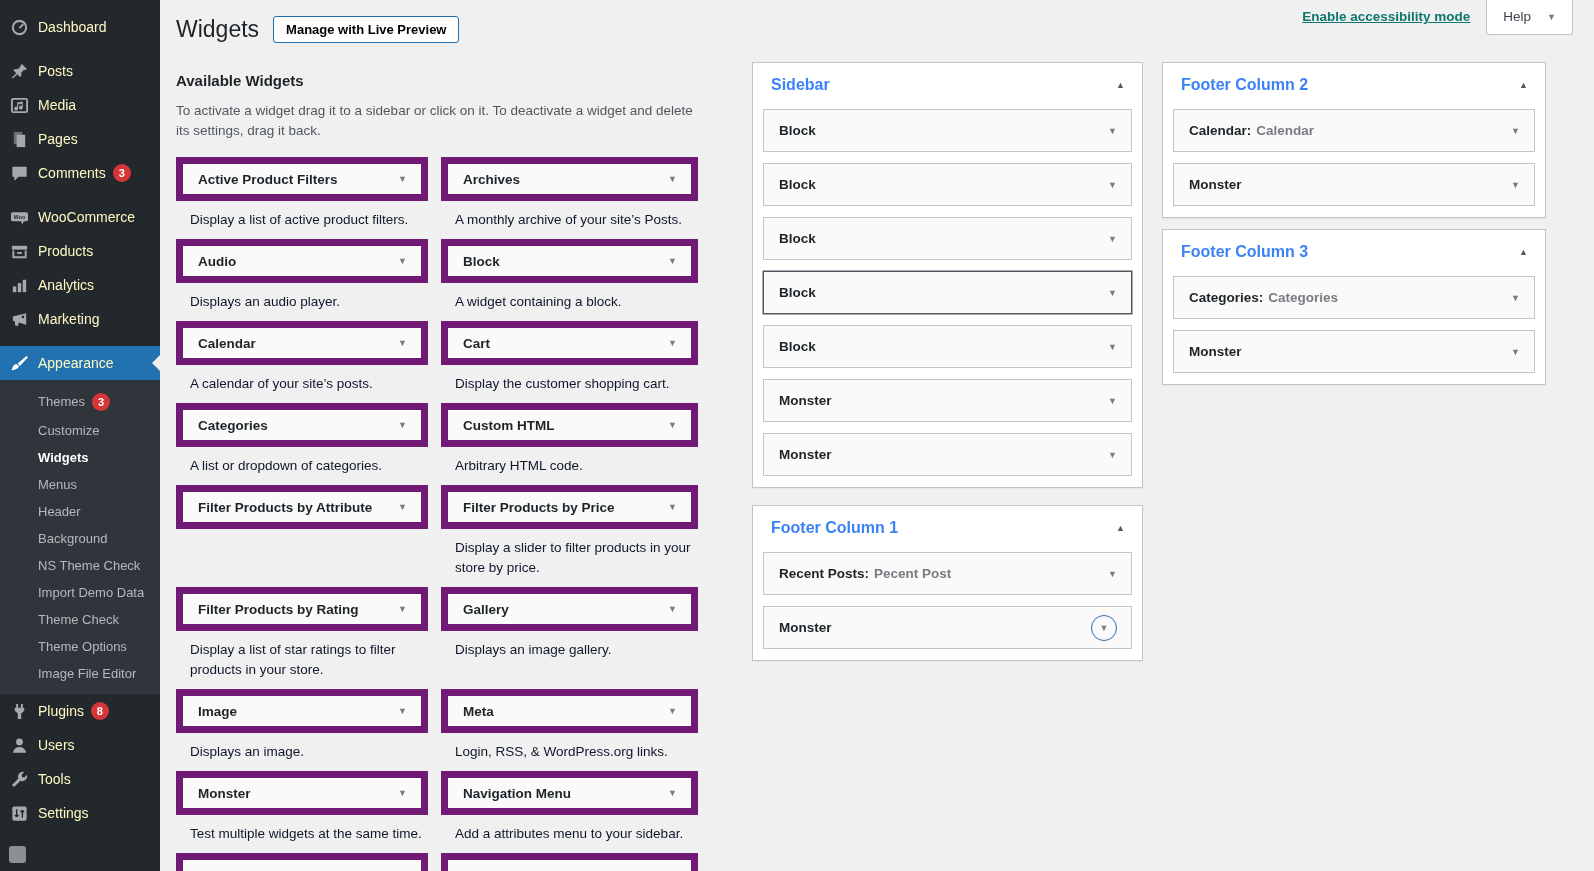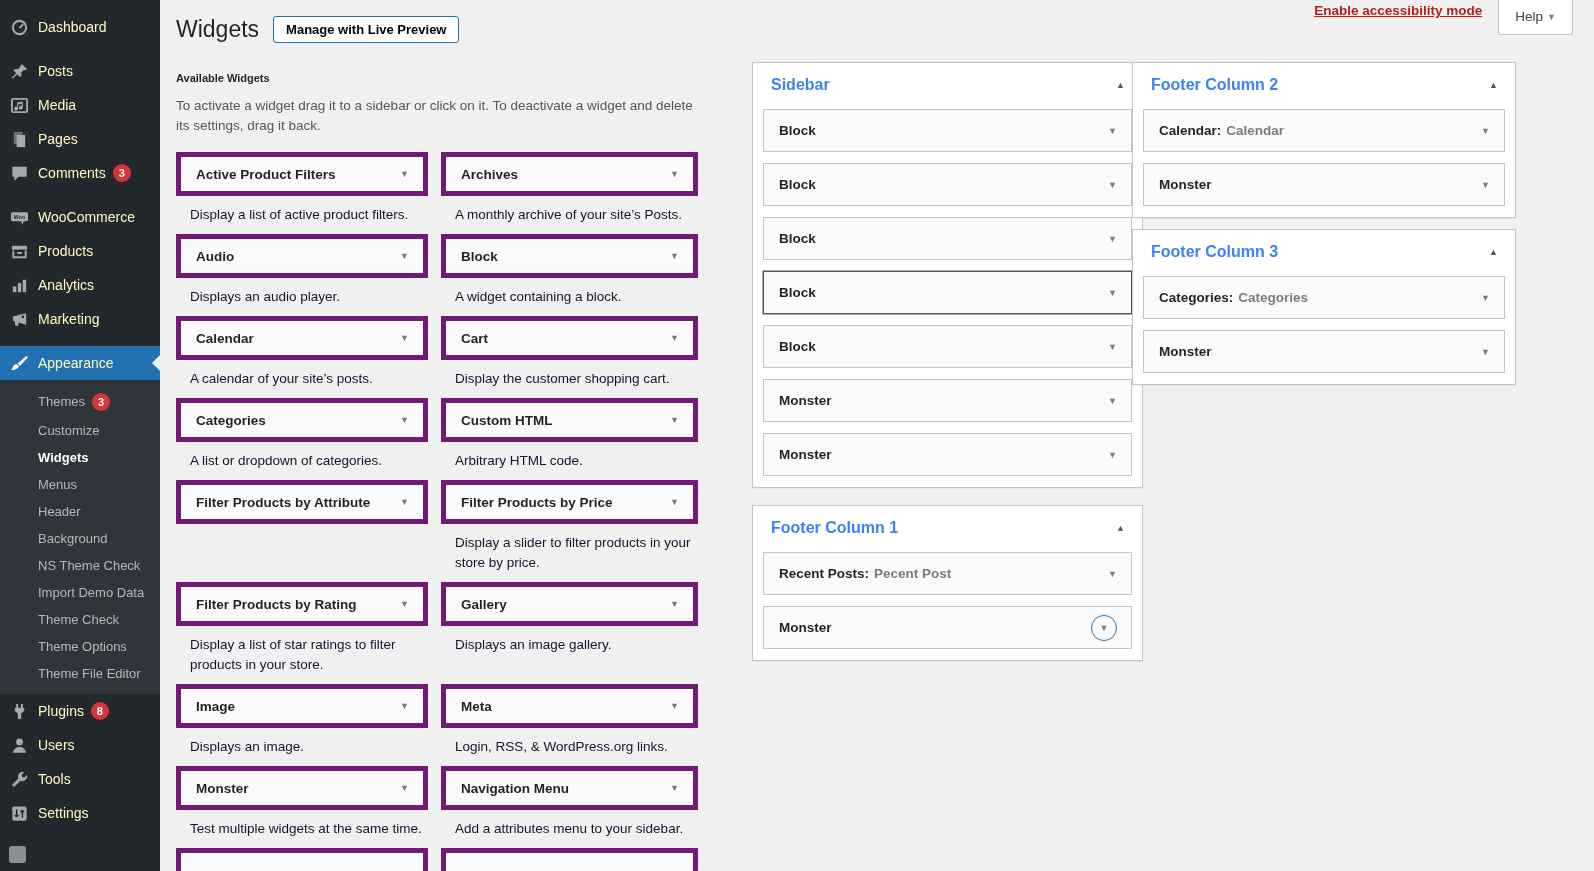--- a/index.html
+++ b/index.html
@@ -27,38 +27,38 @@
   .submenu-item { padding:6px 12px 6px 38px; font-size:13px; color:#b4b9be; cursor:pointer; }
   .submenu-item.current { color:#fff; font-weight:700; }
   .menu-item.partial { margin-top:10px; align-items:flex-start; padding-top:6px; }
   .partial-icon { width:17px; height:17px; border-radius:3px; background:#a7aaad; opacity:.8; }
   
   .page-head { position:absolute; left:176px; top:14px; display:flex; align-items:center; gap:14px; }
   .page-title { font-size:23px; font-weight:400; color:#1d2327; line-height:30px; }
   .live-preview-btn { display:inline-block; padding:5px 12px; border:1px solid #2271b1; border-radius:3px;
     background:#fff; color:#000000; font-weight:700; font-size:13px; cursor:pointer; }
   .meta-links { position:absolute; right:21px; top:0; display:flex; align-items:flex-start; gap:16px; }
-  .a11y-link { margin-top:3px; color:#b91c1c; font-size:13.5px; font-weight:600; text-decoration:underline; cursor:pointer; }
-  .help-tab { display:flex; align-items:center; gap:4px; padding:9px 16px 10px;
+  .a11y-link { margin-top:9px; color:#0f766e; font-size:13.5px; font-weight:600; text-decoration:underline; cursor:pointer; }
+  .help-tab { display:flex; align-items:center; gap:16px; padding:9px 16px 10px;
     background:#fff; border:1px solid #c3c4c7; border-top:none; border-radius:0 0 3px 3px;
     color:#3c434a; font-size:13.5px; cursor:pointer; }
   .caret { font-size:9px; color:#787c82; }
   
   .avail { position:absolute; left:176px; top:72px; width:522px; }
-  .avail-title { font-size:11px; font-weight:700; color:#1d2327; margin-bottom:12px; }
+  .avail-title { font-size:15px; font-weight:700; color:#1d2327; margin-bottom:12px; }
   .avail-desc { color:#50575e; font-size:13.5px; line-height:20px; margin-bottom:16px; }
   .cards { display:grid; grid-template-columns:252px 257px; column-gap:13px; }
   .card { display:flex; align-items:center; justify-content:space-between; height:44px;
-    padding:0 14px 0 15px; background:#fafafa; border:5px solid #701a75; cursor:grab; }
+    padding:0 14px 0 15px; background:#fafafa; border:7px solid #701a75; cursor:grab; }
   .card-title { font-size:13.5px; font-weight:700; color:#1d2327; }
   .chev { font-size:9px; color:#787c82; }
   .card-desc { margin:9px 0 9px 14px; color:#0f172a; font-size:13.5px; line-height:20px; hyphens:manual; }
   
   .colA { position:absolute; left:752px; top:62px; width:391px; }
-  .colB { position:absolute; left:1132px; top:62px; width:384px; }
+  .colB { position:absolute; left:1162px; top:62px; width:384px; }
   .panel { background:#fff; border:1px solid #c3c4c7; box-shadow:0 1px 1px rgba(0,0,0,.04); }
   .panel + .panel { margin-top:17px; }
   .colB .panel + .panel { margin-top:11px; }
   .panel-head { display:flex; align-items:center; justify-content:space-between; padding:13px 17px 12px 18px; cursor:pointer; }
   .panel-title { font-size:16px; font-weight:700; color:#3b82f6; }
   .chev-up { font-size:9px; color:#50575e; }
   .panel-body { padding:3px 10px 11px; }
   .wrow { display:flex; align-items:center; justify-content:space-between; height:43px;
     padding:0 14px 0 15px; margin-bottom:11px; background:#fafafa; border:1px solid #c3c4c7; cursor:grab; }
   .wrow:last-child { margin-bottom:0; }
@@ -174,21 +174,21 @@
       <div class="submenu-item"><span>Themes</span><span class="badge">3</span></div>
       <div class="submenu-item"><span>Customize</span></div>
       <div class="submenu-item current"><span>Widgets</span></div>
       <div class="submenu-item"><span>Menus</span></div>
       <div class="submenu-item"><span>Header</span></div>
       <div class="submenu-item"><span>Background</span></div>
       <div class="submenu-item"><span>NS Theme Check</span></div>
       <div class="submenu-item"><span>Import Demo Data</span></div>
       <div class="submenu-item"><span>Theme Check</span></div>
       <div class="submenu-item"><span>Theme Options</span></div>
-      <div class="submenu-item"><span>Theme File Editor</span></div>
+      <div class="submenu-item"><span>Image File Editor</span></div>
     </div>
     <div class="menu-item">
       <span class="mi-icon">
           <svg viewBox="0 0 20 20">
             <path fill="currentColor" d="M6.5 2h2v4h3V2h2v4H15v3.2L11.8 12v6H8.2v-6L5 9.2V6h1.5z"></path>
           </svg>
         </span>
       <span class="mi-label">Plugins</span>
       <span class="badge">8</span>
     </div>

